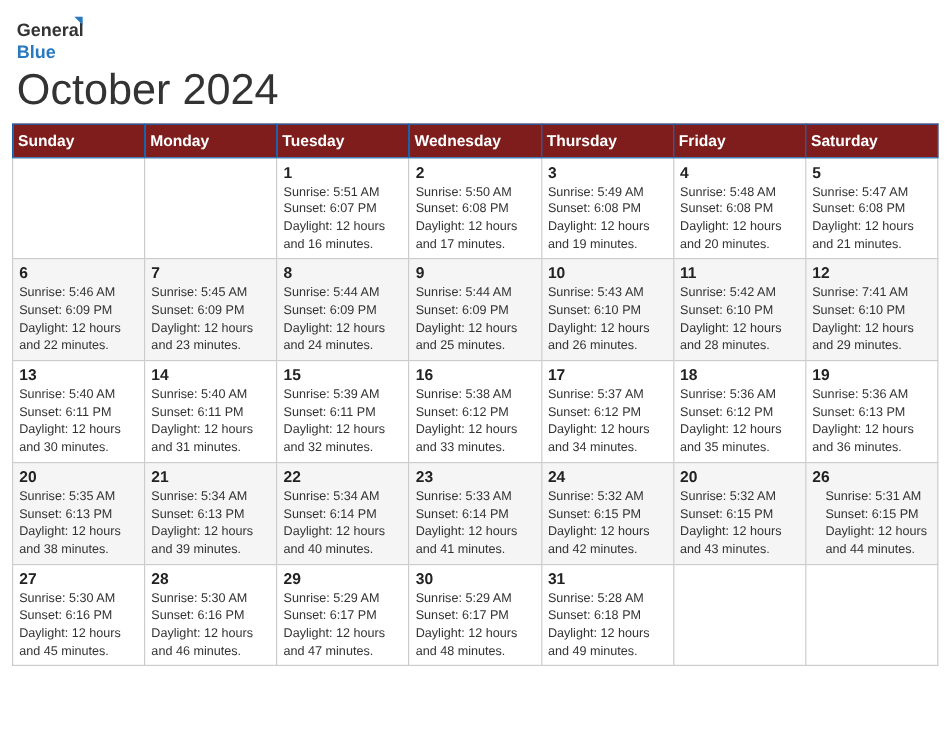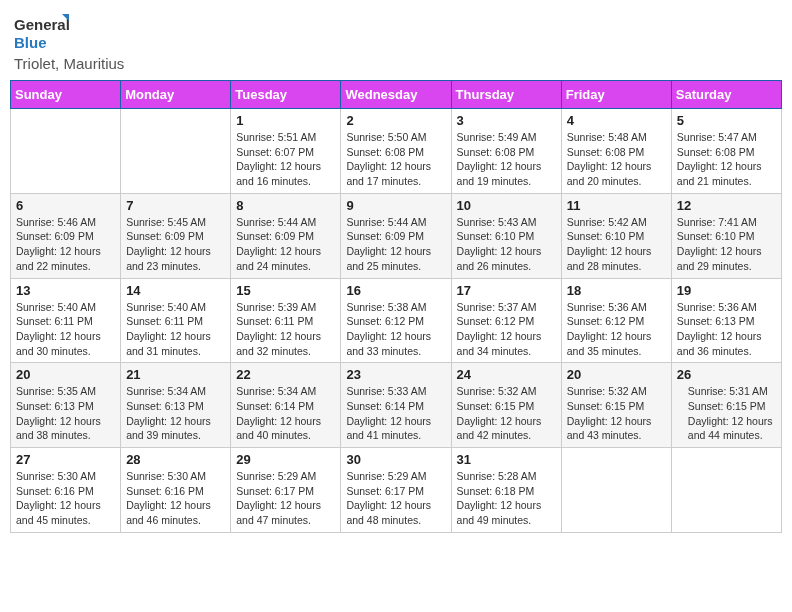--- a/index.html
+++ b/index.html
@@ -35,21 +35,21 @@
     .subtitle {
       font-size: 15px;
       color: #555;
     }
     table {
       width: 100%;
       border-collapse: collapse;
       font-size: 11px;
     }
     thead tr th {
-      background: #d946ef;
+      background: #7f1d1d;
       color: #fff;
       padding: 6px 4px;
       text-align: left;
       font-size: 13px;
       font-weight: bold;
       border: 1px solid #1a60a8;
     }
     tbody tr td {
       border: 1px solid #ccc;
       vertical-align: top;
@@ -85,21 +85,21 @@
 
 <div class="header">
   <div class="logo">
   <svg width="55" height="45" viewBox="0 0 55 45">
     <text x="0" y="20" font-size="15" font-weight="bold" fill="#333" font-family="Arial">General</text>
     <text x="0" y="38" font-size="15" font-weight="bold" fill="#2979c0" font-family="Arial">Blue</text>
     <polygon points="48,4 55,11 55,4" fill="#2979c0"></polygon>
   </svg>
 </div>
   <div class="title-block">
-    <div class="subtitle">Triolet, Mauritius</div>
+    <div class="month-title">October 2024</div>
   </div>
 </div>
 
 <table>
   <thead>
     <tr>
     <th>Sunday</th>
         <th>Monday</th>
         <th>Tuesday</th>
         <th>Wednesday</th>

